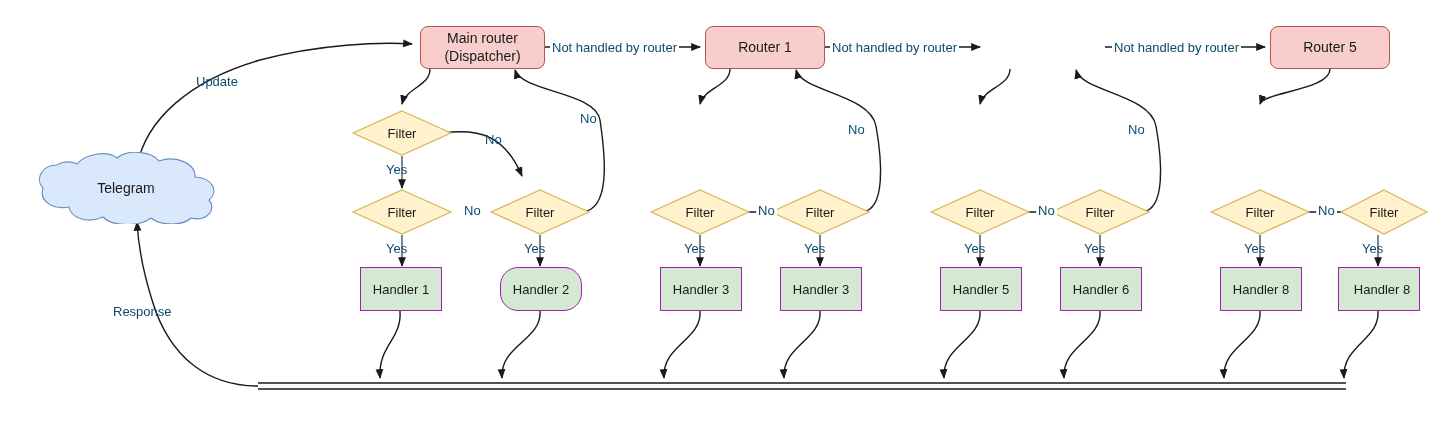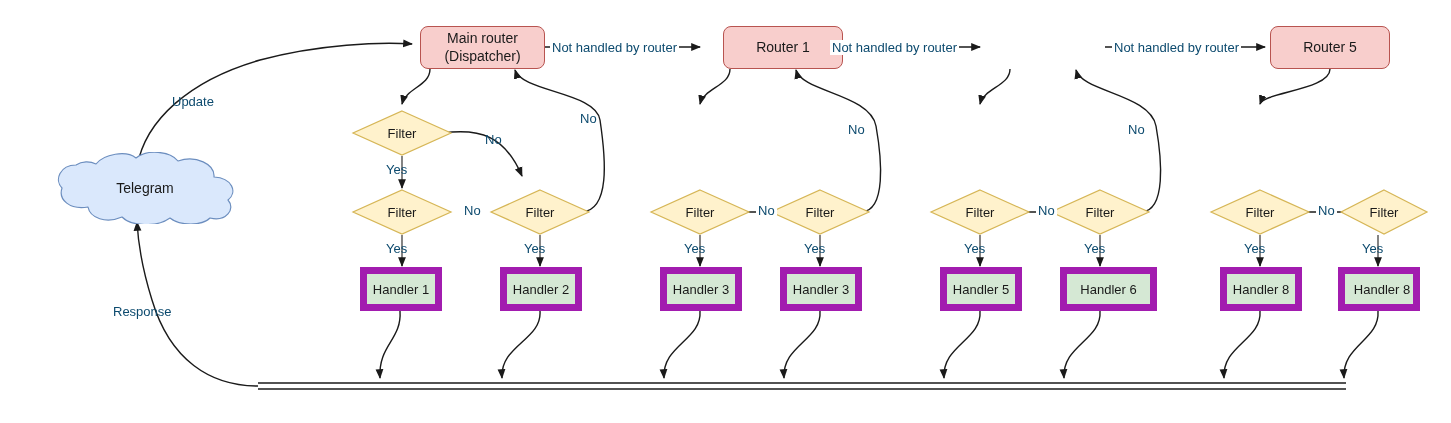--- a/index.html
+++ b/index.html
@@ -1,21 +1,21 @@
 <!DOCTYPE html>
 <html><head>
 <meta charset="utf-8">
 <style>
   html,body{margin:0;padding:0;background:#ffffff;}
   body{font-family:"Liberation Sans", sans-serif;}
   #canvas{position:relative;width:1451px;height:423px;background:#ffffff;overflow:hidden;}
   svg#wires{position:absolute;left:0;top:0;width:1451px;height:423px;overflow:visible;}
   .node{position:absolute;box-sizing:border-box;display:flex;align-items:center;justify-content:center;text-align:center;color:#1a1a1a;}
   .router{background:#f8cecc;border:1px solid #b85450;border-radius:8px;font-size:14px;line-height:1.25;}
-  .handler{background:#d5e8d4;border:7px solid #a21caf;font-size:13px;}
+  .handler{background:#d5e8d4;border:1px solid #a21caf;font-size:13px;}
   .diamond-wrap{position:absolute;}
   .diamond-wrap svg{display:block;overflow:visible;}
   .diamond-label{position:absolute;left:0;top:0;width:100%;height:100%;display:flex;align-items:center;justify-content:center;font-size:13px;color:#1a1a1a;pointer-events:none;}
   .edge-label{position:absolute;font-size:13px;color:#0c4a6e;background:transparent;white-space:nowrap;}
   .cloud-wrap{position:absolute;}
   .cloud-label{position:absolute;left:0;top:0;width:100%;height:100%;display:flex;align-items:center;justify-content:center;font-size:14px;color:#1a1a1a;pointer-events:none;}
   .wire{fill:none;stroke:#1a1a1a;stroke-width:1.4;}
   .wire-grey{fill:none;stroke:#666666;stroke-width:1.6;}
   .bus{stroke:#1a1a1a;stroke-width:1.4;}
 </style>
@@ -84,35 +84,35 @@
     <path class="wire" d="M1100,311 C1102,340 1062,345 1064,378" marker-end="url(#arrow)"></path>
     <path class="wire" d="M1260,311 C1262,340 1222,345 1224,378" marker-end="url(#arrow)"></path>
     <path class="wire" d="M1378,311 C1380,340 1342,345 1344,378" marker-end="url(#arrow)"></path>
 
     <line class="bus" x1="258" y1="383" x2="1346" y2="383"></line>
     <line class="bus" x1="258" y1="389" x2="1346" y2="389"></line>
 
     <path class="wire" d="M258,386 C210,386 170,360 152,300 C142,268 138,240 137,222" marker-end="url(#arrow)"></path>
   </svg>
 
-  <div class="cloud-wrap" style="left:52px;top:152px;width:186px;height:72px;">
+  <div class="cloud-wrap" style="left:33px;top:152px;width:186px;height:72px;">
     <svg width="186" height="72" viewBox="0 0 186 72">
       <path d="M44,12 C52,2 74,-2 84,6 C95,-3 118,-1 126,9 C144,3 163,12 162,25
                C180,26 186,40 176,48 C184,57 174,70 158,66
                C150,74 128,74 118,66 C106,75 80,75 70,65
                C54,72 38,66 36,55 C18,58 6,48 10,36 C2,28 8,13 24,13 C30,9 38,9 44,12 Z" fill="#dae8fc" stroke="#6c8ebf" stroke-width="1.2" stroke-linejoin="round"></path>
     </svg>
     <div class="cloud-label">Telegram</div>
   </div>
 
   <div class="node router" style="left:420px;top:26px;width:125px;height:43px;flex-direction:column;">
     <span>Main router</span>
     <span>(Dispatcher)</span>
   </div>
-  <div class="node router" style="left:723px;top:26px;width:120px;height:43px;">
+  <div class="node router" style="left:705px;top:26px;width:120px;height:43px;">
     <span>Router 1</span>
   </div>
   <div class="node router" style="left:1270px;top:26px;width:120px;height:43px;">
     <span>Router 5</span>
   </div>
 
   <div class="diamond-wrap" style="left:352px;top:110px;width:100px;height:46px;">
     <svg width="100" height="46" viewBox="0 0 100 46">
         <polygon points="50,1 99,23 50,45 1,23" fill="#fff2cc" stroke="#d6b656" stroke-width="1.2"></polygon>
       </svg>
@@ -166,43 +166,43 @@
   <div class="diamond-wrap" style="left:1340px;top:189px;width:88px;height:46px;">
     <svg width="88" height="46" viewBox="0 0 88 46">
         <polygon points="44,1 87,23 44,45 1,23" fill="#fff2cc" stroke="#d6b656" stroke-width="1.2"></polygon>
       </svg>
     <div class="diamond-label">Filter</div>
   </div>
 
   <div class="node handler" style="left:360px;top:267px;width:82px;height:44px;">
     <span>Handler 1</span>
   </div>
-  <div class="node handler" style="left:500px;top:267px;width:82px;height:44px;">
+  <div class="node handler" style="left:500px;top:267px;width:82px;height:44px;border-radius:18px;">
     <span>Handler 2</span>
   </div>
   <div class="node handler" style="left:660px;top:267px;width:82px;height:44px;">
     <span>Handler 3</span>
   </div>
   <div class="node handler" style="left:780px;top:267px;width:82px;height:44px;">
     <span>Handler 3</span>
   </div>
   <div class="node handler" style="left:940px;top:267px;width:82px;height:44px;">
     <span>Handler 5</span>
   </div>
-  <div class="node handler" style="left:1060px;top:267px;width:97px;height:44px;">
+  <div class="node handler" style="left:1060px;top:267px;width:82px;height:44px;">
     <span>Handler 6</span>
   </div>
   <div class="node handler" style="left:1220px;top:267px;width:82px;height:44px;">
     <span>Handler 8</span>
   </div>
   <div class="node handler" style="left:1338px;top:267px;width:82px;height:44px;padding-left:6px;">
     <span>Handler 8</span>
   </div>
 
-  <div class="edge-label" style="left:172px;top:74px;margin-top:20px;">Update</div>
+  <div class="edge-label" style="left:196px;top:74px;">Update</div>
   <div class="edge-label" style="left:113px;top:304px;">Response</div>
 
   <div class="edge-label" style="left:550px;top:40px;background:#fff;padding:0 2px;">Not handled by router</div>
   <div class="edge-label" style="left:830px;top:40px;background:#fff;padding:0 2px;">Not handled by router</div>
   <div class="edge-label" style="left:1112px;top:40px;background:#fff;padding:0 2px;">Not handled by router</div>
 
   <div class="edge-label" style="left:485px;top:132px;">No</div>
   <div class="edge-label" style="left:580px;top:111px;">No</div>
   <div class="edge-label" style="left:462px;top:203px;background:#fff;padding:0 2px;">No</div>
 

